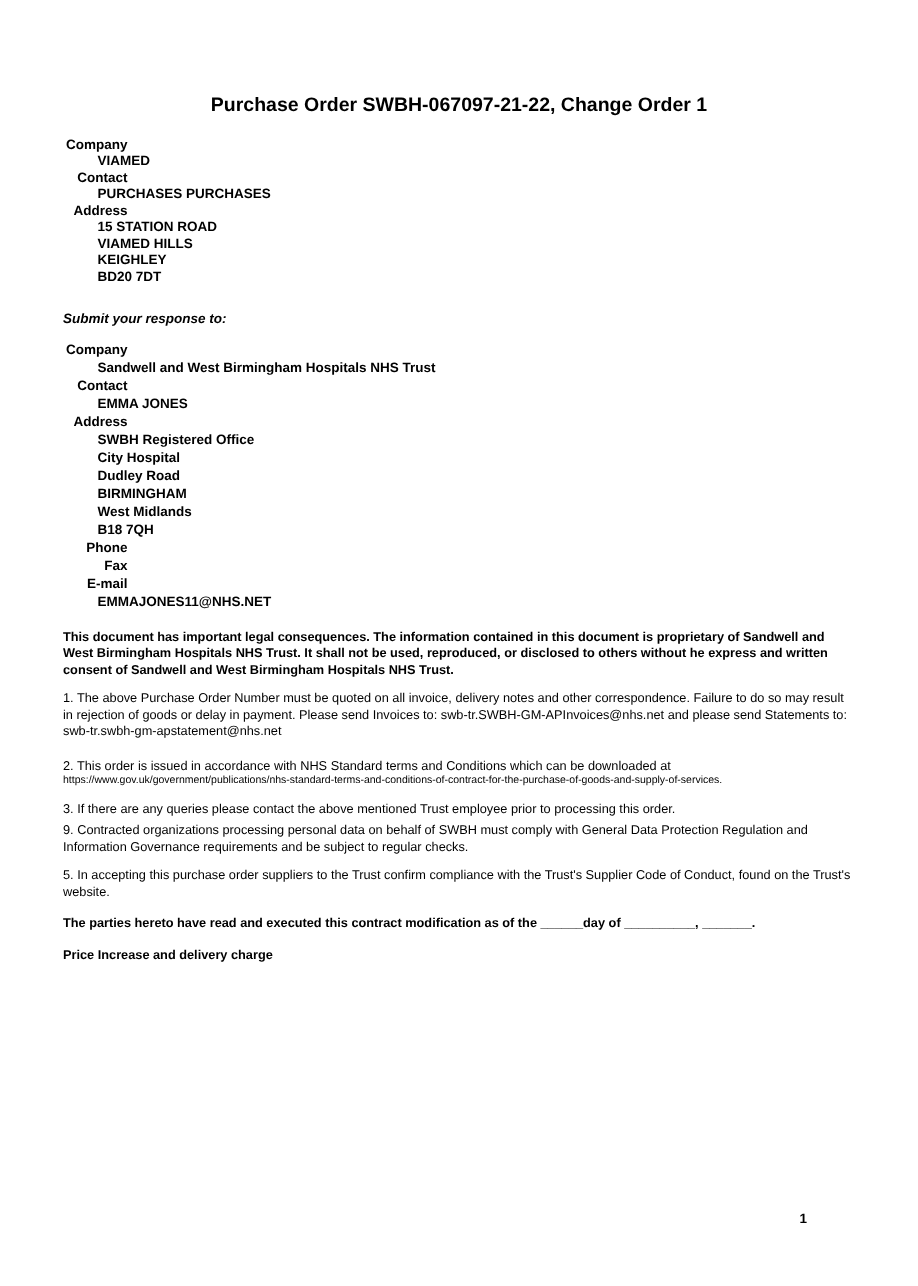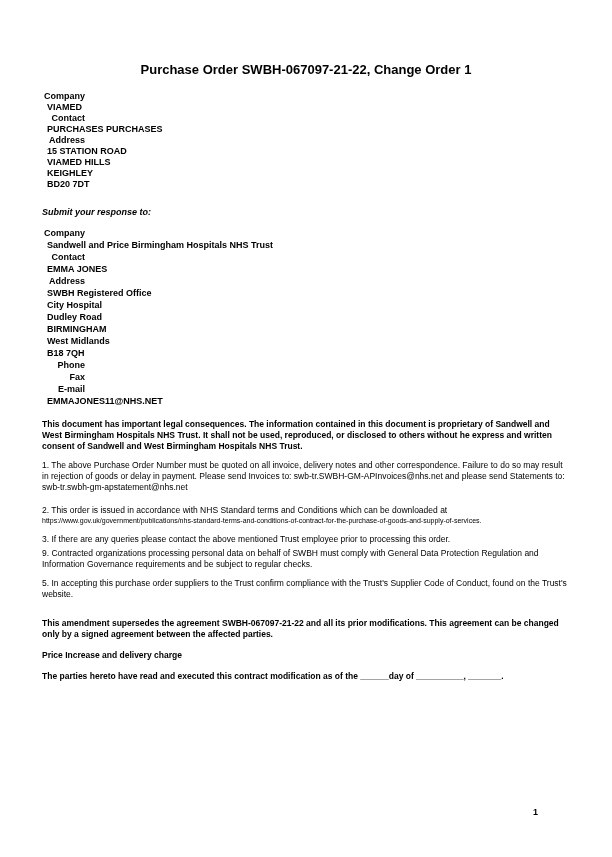--- a/index.html
+++ b/index.html
@@ -44,21 +44,21 @@
   .kv-supplier { margin-top: 14px; }
   .kv-respond  { margin-top: 10px; }
   .kv-row { display: flex; flex-direction: column; }
   .kv-supplier .kv-row { line-height: 11px; min-height: 11px; }
   .kv-respond  .kv-row { line-height: 12px; min-height: 12px; }
   .kv-label {
     flex: none;
     width: 43px;
     text-align: right;
   }
-  .kv-value { margin-left: 5px; white-space: pre; }
+  .kv-value { margin-left: 23px; white-space: pre; }
 
   .para {
     font-size: 8.5px;
     line-height: 11px;
   }
   .para-bold { font-weight: bold; }
   .legal      { margin-top: 12px; }
   .p1         { margin-top: 8px;  }
   .p2         { margin-top: 12px; }
   .p3         { margin-top: 8px;  }
@@ -117,21 +117,21 @@
         <div class="kv-label"></div>
         <div class="kv-value">BD20 7DT</div>
       </div>
     </div>
 
     <div class="section-heading sh-respond">Submit your response to:</div>
 
     <div class="kv-block kv-respond">
       <div class="kv-row">
         <div class="kv-label">Company</div>
-        <div class="kv-value">Sandwell and Price Birmingham Hospitals NHS Trust</div>
+        <div class="kv-value">Sandwell and West Birmingham Hospitals NHS Trust</div>
       </div>
       <div class="kv-row">
         <div class="kv-label">Contact</div>
         <div class="kv-value">EMMA JONES</div>
       </div>
       <div class="kv-row">
         <div class="kv-label">Address</div>
         <div class="kv-value">SWBH Registered Office</div>
       </div>
       <div class="kv-row">
@@ -176,22 +176,21 @@
       <div>2. This order is issued in accordance with NHS Standard terms and Conditions which can be downloaded at</div>
       <div class="url-line">https://www.gov.uk/government/publications/nhs-standard-terms-and-conditions-of-contract-for-the-purchase-of-goods-and-supply-of-services.</div>
     </div>
 
     <div class="para p3">3. If there are any queries please contact the above mentioned Trust employee prior to processing this order.</div>
 
     <div class="para p4">9. Contracted organizations processing personal data on behalf of SWBH must comply with General Data Protection Regulation and Information Governance requirements and be subject to regular checks.</div>
 
     <div class="para p5">5.  In accepting this purchase order suppliers to the Trust confirm compliance with the Trust's Supplier Code of Conduct, found on the Trust's website.</div>
 
-    <div class="para para-bold amendment">This amendment supersedes the agreement SWBH-067097-21-22 and all its prior modifications. This agreement can be changed only by a signed agreement between the affected parties.</div>
+
+    <div class="para para-bold parties">The parties hereto have read and executed this contract modification as of the ______day of __________, _______.</div>
 
     <div class="para para-bold price-head">Price Increase and delivery charge</div>
-
-    <div class="para para-bold parties">The parties hereto have read and executed this contract modification as of the ______day of __________, _______.</div>
 
   </div>
 
   <div class="page-number">1</div>
 </div>
 
 </body></html>

